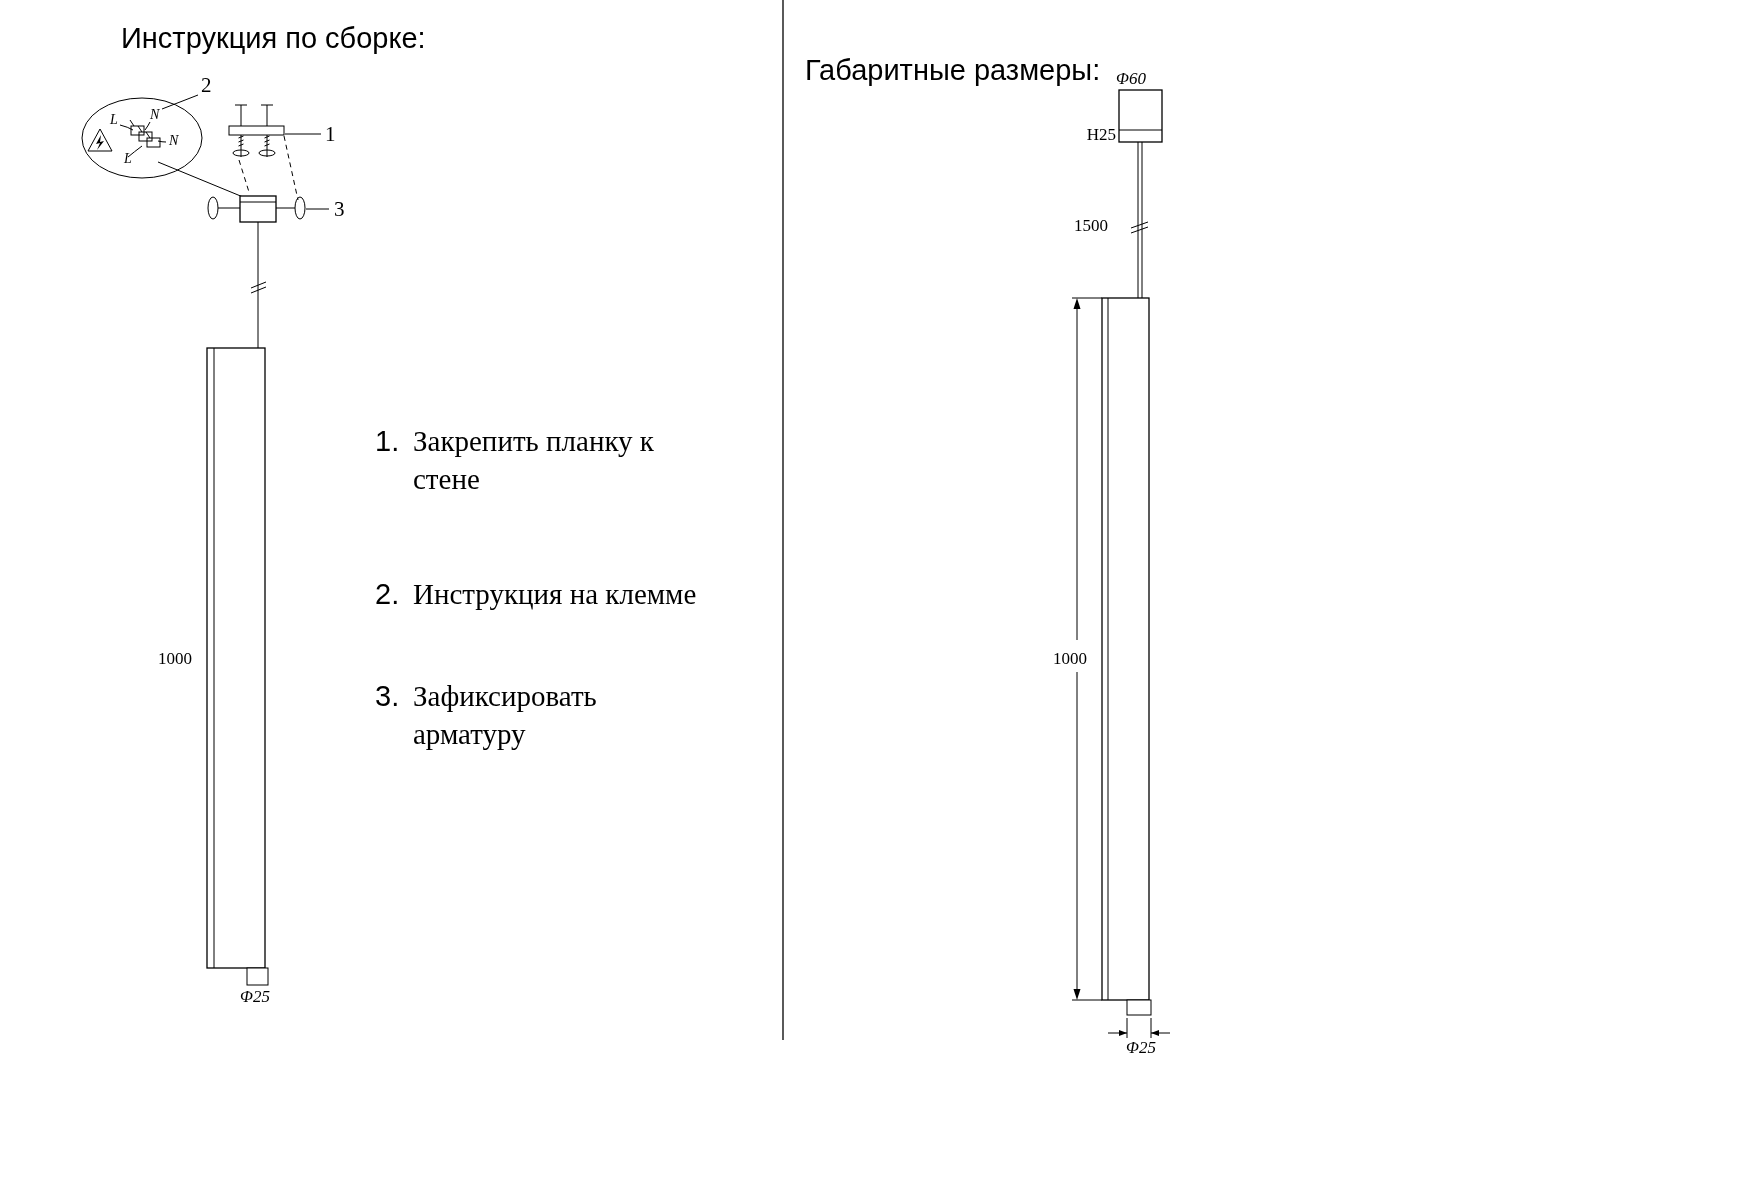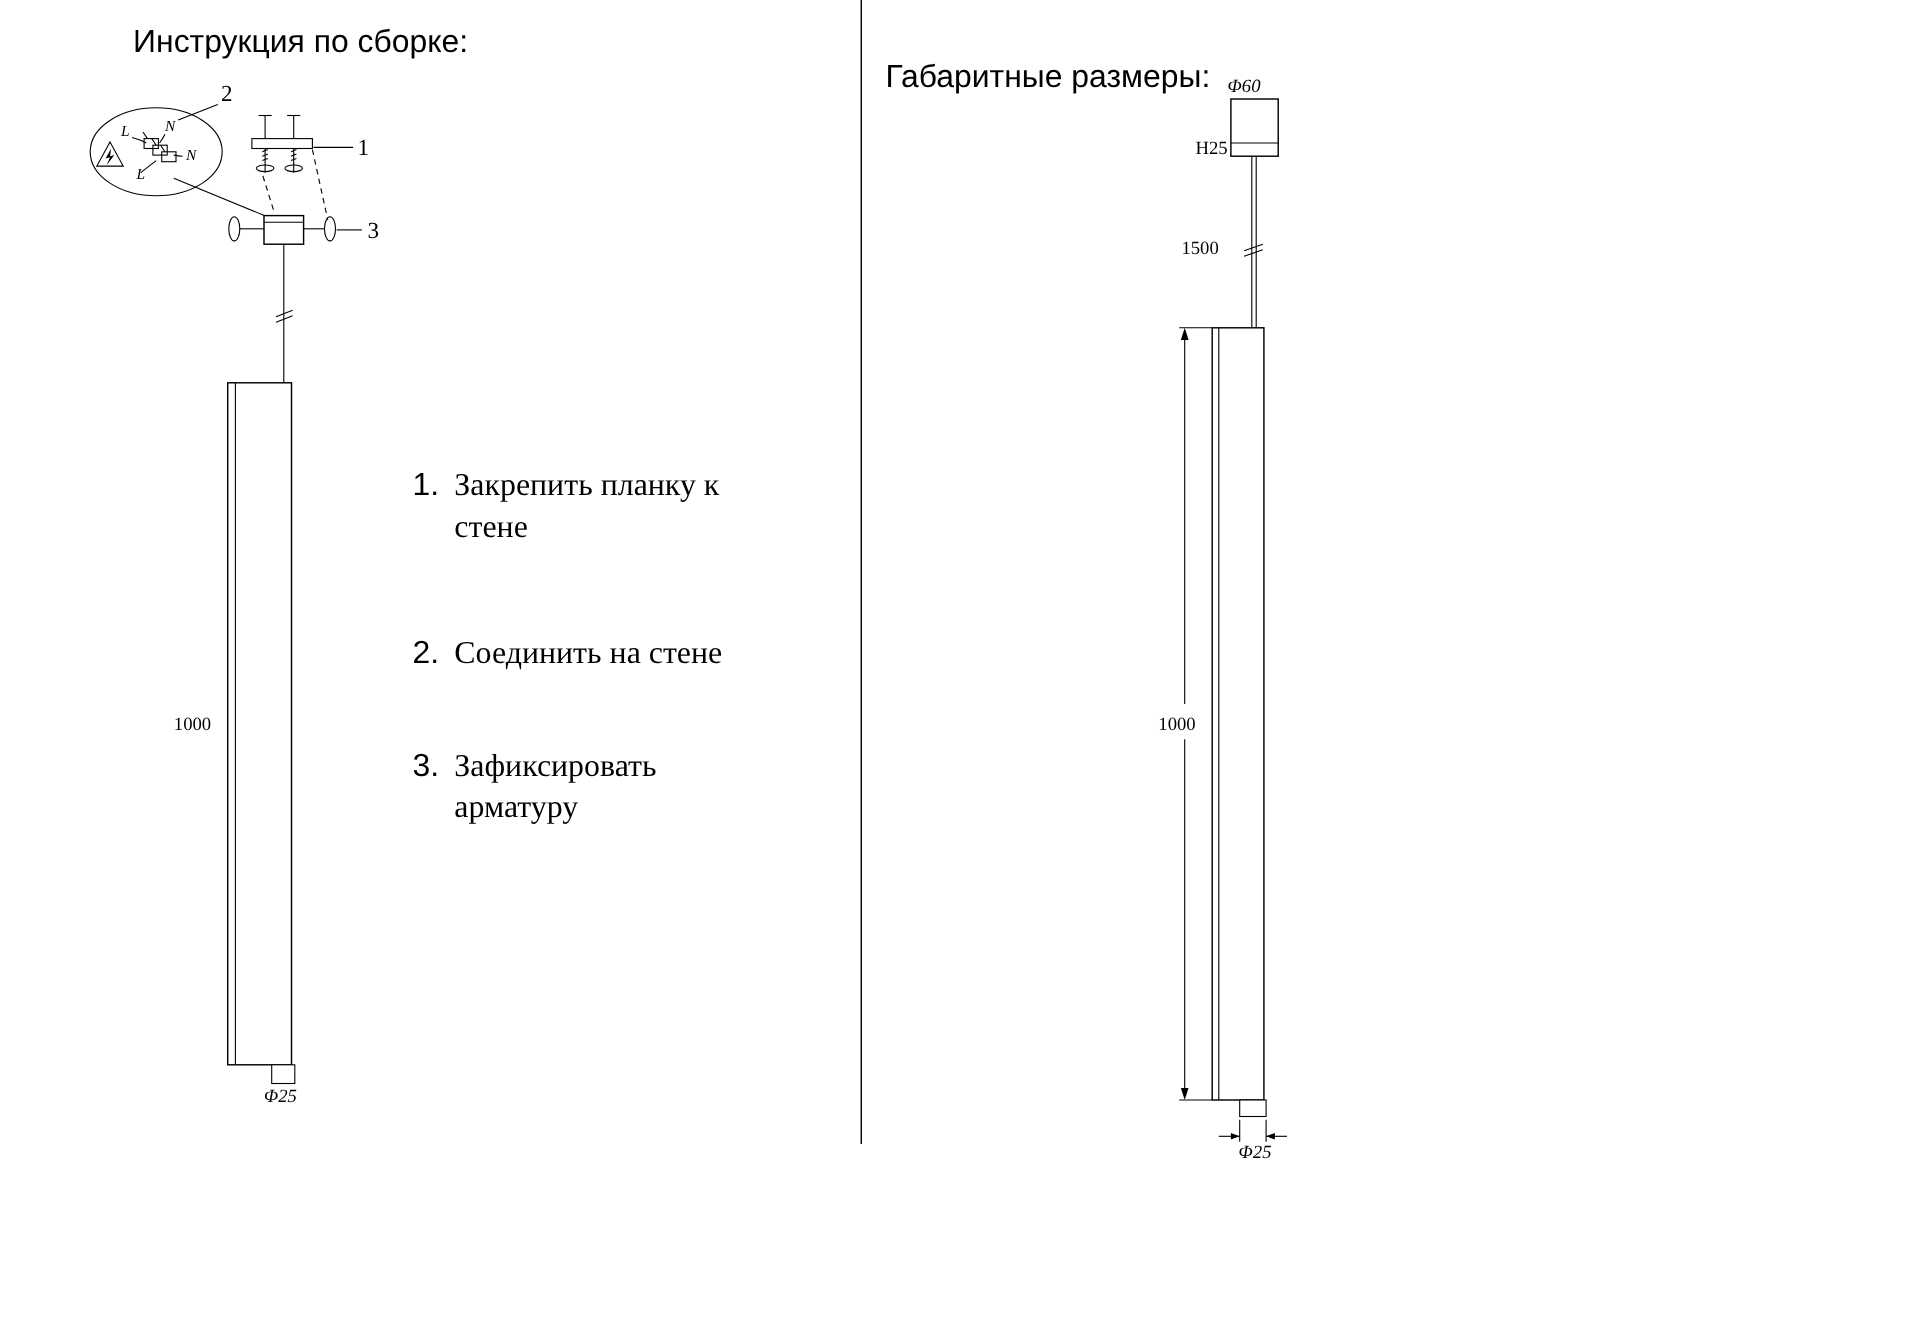--- a/index.html
+++ b/index.html
@@ -156,21 +156,21 @@
   <div class="title" id="title-assembly">Инструкция по сборке:</div>
   <div class="title" id="title-dims">Габаритные размеры:</div>
 
   <div class="instr" id="instr-1">
     <span class="num">1.</span>
     <span class="txt">Закрепить планку к
 стене</span>
   </div>
   <div class="instr" id="instr-2">
     <span class="num">2.</span>
-    <span class="txt">Соединить на стене</span>
+    <span class="txt">Инструкция на клемме</span>
   </div>
   <div class="instr" id="instr-3">
     <span class="num">3.</span>
     <span class="txt">Зафиксировать
 арматуру</span>
   </div>
 
 </div>
 
 </body></html>

